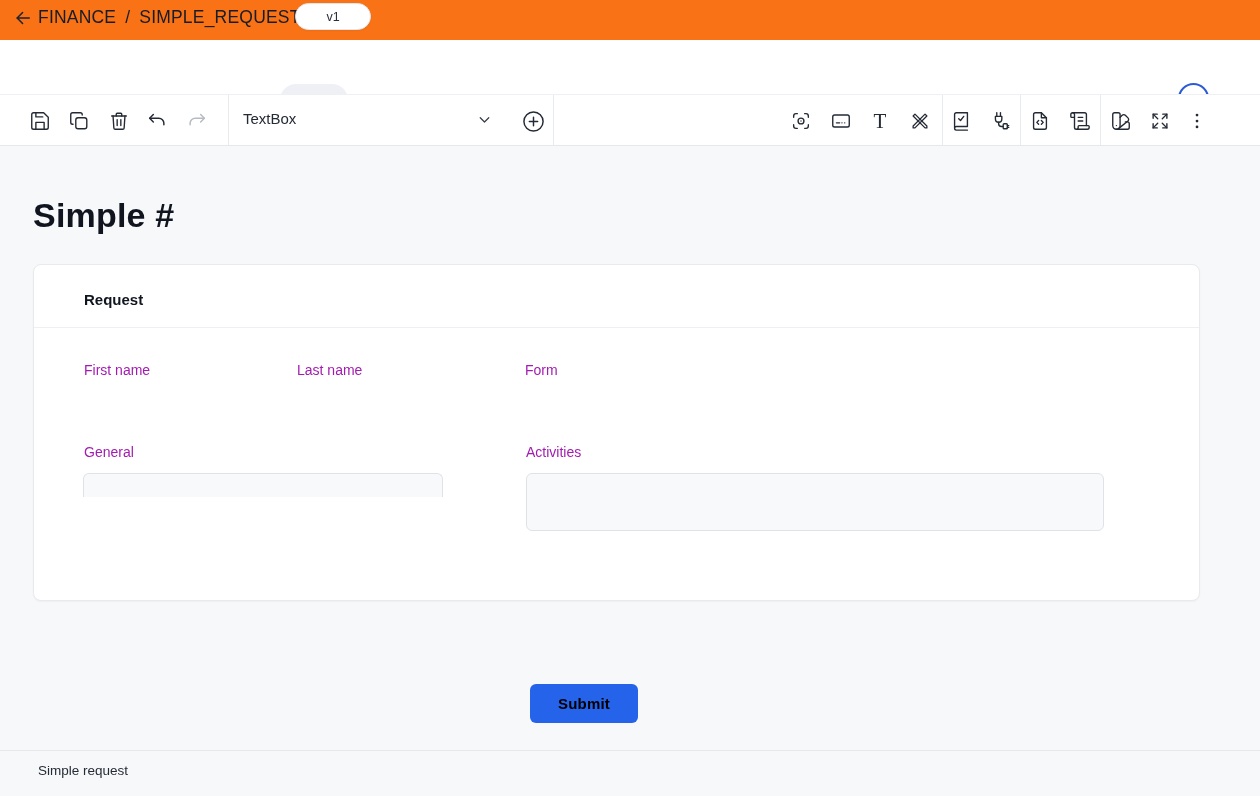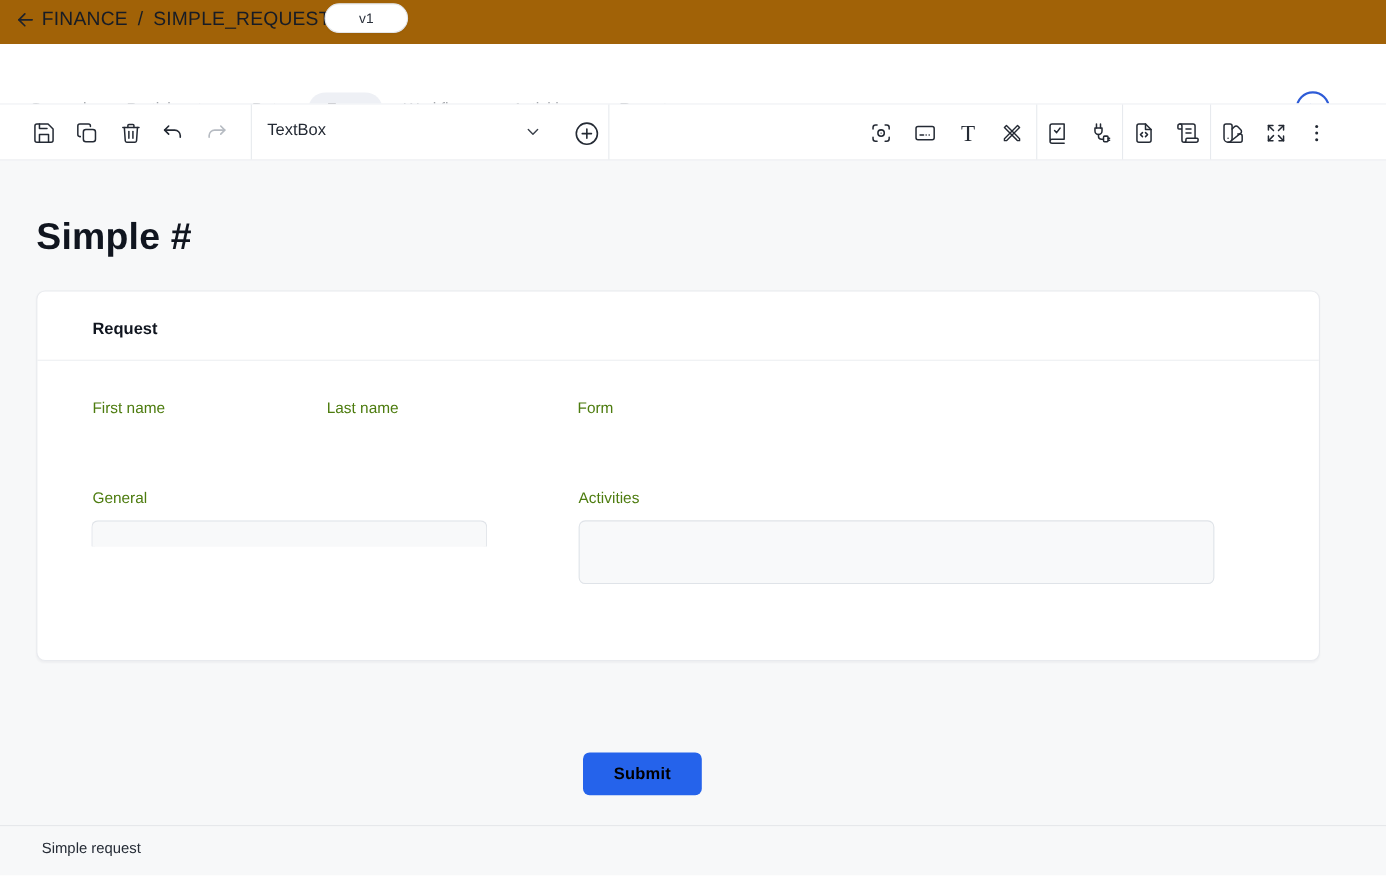--- a/index.html
+++ b/index.html
@@ -3,21 +3,21 @@
 <meta charset="utf-8">
 <style>
   * { margin:0; padding:0; box-sizing:border-box; }
   html,body { background:#fff; }
   .app {
     position:relative; width:1260px; height:796px; overflow:hidden;
     font-family:"Liberation Sans","DejaVu Sans",sans-serif;
     color:#1d222c; background:#ffffff;
   }
   
-  .topbar { position:absolute; left:0; top:0; width:1260px; height:40px; background:#a16207; }
+  .topbar { position:absolute; left:0; top:0; width:1260px; height:40px; background:#f97316; }
   .back-btn { position:absolute; left:10px; top:5px; width:26px; height:26px; border:none; background:transparent; color:#1d222c; cursor:pointer; display:flex; align-items:center; justify-content:center; }
   .crumb { position:absolute; left:38px; top:5px; height:24px; display:flex; align-items:center; gap:9px; font-size:17.5px; color:#171c26; letter-spacing:.2px; }
   .ver-badge { position:absolute; left:295px; top:3px; width:76px; height:27px; border:1px solid #e3e6ea; border-radius:14px; background:#fff; box-shadow:0 1px 2px rgba(16,24,40,.05); display:flex; align-items:center; justify-content:center; font-size:12.5px; color:#2a303b; cursor:pointer; }
   
   .tabs { position:absolute; left:0; top:40px; width:1260px; height:54px; background:#fff; }
   .tab { position:absolute; top:48px; height:24px; line-height:24px; font-size:14.5px; color:#4c525c; cursor:pointer; background:transparent; border:none; font-family:inherit; }
   .tab.active { top:44px; height:32px; line-height:32px; padding:0 17px; background:#eef0f5; border-radius:16px; color:#14181f; }
   .run-btn { position:absolute; left:1178px; top:43px; width:31px; height:31px; border-radius:50%; border:2px solid #2d5bd7; color:#2d5bd7; background:#fff; cursor:pointer; display:flex; align-items:center; justify-content:center; }
   
   .toolbar { position:absolute; left:0; top:94px; width:1260px; height:52px; background:#fff; border-top:1px solid #eef0f3; border-bottom:1px solid #e5e8ec; }
@@ -27,21 +27,21 @@
   .el-select { position:absolute; left:229px; top:0; width:282px; height:50px; background:transparent; border:none; cursor:pointer; text-align:center; font-family:inherit; }
   .el-select .val { position:absolute; left:14px; top:15px; font-size:15px; color:#242a34; }
   .el-select .chev { position:absolute; left:247px; top:16px; color:#3a404a; }
   .serif-t { font-family:"Liberation Serif","DejaVu Serif",serif; font-size:21px; font-weight:500; line-height:1; color:#242a34; }
   
   .main { position:absolute; left:0; top:146px; width:1260px; height:604px; background:#f7f8f9; }
   .page-title { position:absolute; left:33px; top:50px; font-size:34px; font-weight:700; color:#10151f; letter-spacing:.2px; }
   .card { position:absolute; left:33px; top:118px; width:1167px; height:337px; background:#fff; border:1px solid #e8eaee; border-radius:8px; box-shadow:0 1px 2px rgba(16,24,40,.04); }
   .card-title { position:absolute; left:50px; top:26px; font-size:15px; font-weight:700; color:#10151f; }
   .card-divider { position:absolute; left:0; top:62px; width:100%; height:1px; background:#edeff2; }
-  .f-label { position:absolute; font-size:14px; color:#4d7c0f; }
+  .f-label { position:absolute; font-size:14px; color:#a21caf; }
   .subject-input { position:absolute; left:49px; top:208px; width:360px; height:24px; background:#f8f9fa; border:1px solid #dfe3e8; border-bottom:none; border-radius:6px 6px 0 0; }
   .desc-input { position:absolute; left:492px; top:208px; width:578px; height:58px; background:#f8f9fa; border:1px solid #dfe3e8; border-radius:6px; resize:none; }
   .submit-btn { position:absolute; left:530px; top:538px; width:108px; height:39px; background:#2563eb; color:#000000; border:none; border-radius:6px; font-size:15px; font-weight:700; font-family:inherit; cursor:pointer; letter-spacing:.2px; }
   
   .footer { position:absolute; left:0; top:750px; width:1260px; height:46px; background:#f7f8f9; border-top:1px solid #e6e8eb; }
   .footer-text { position:absolute; left:38px; top:12px; font-size:13.5px; color:#262c36; }
   svg { display:block; }
 </style>
 </head>
 <body>

